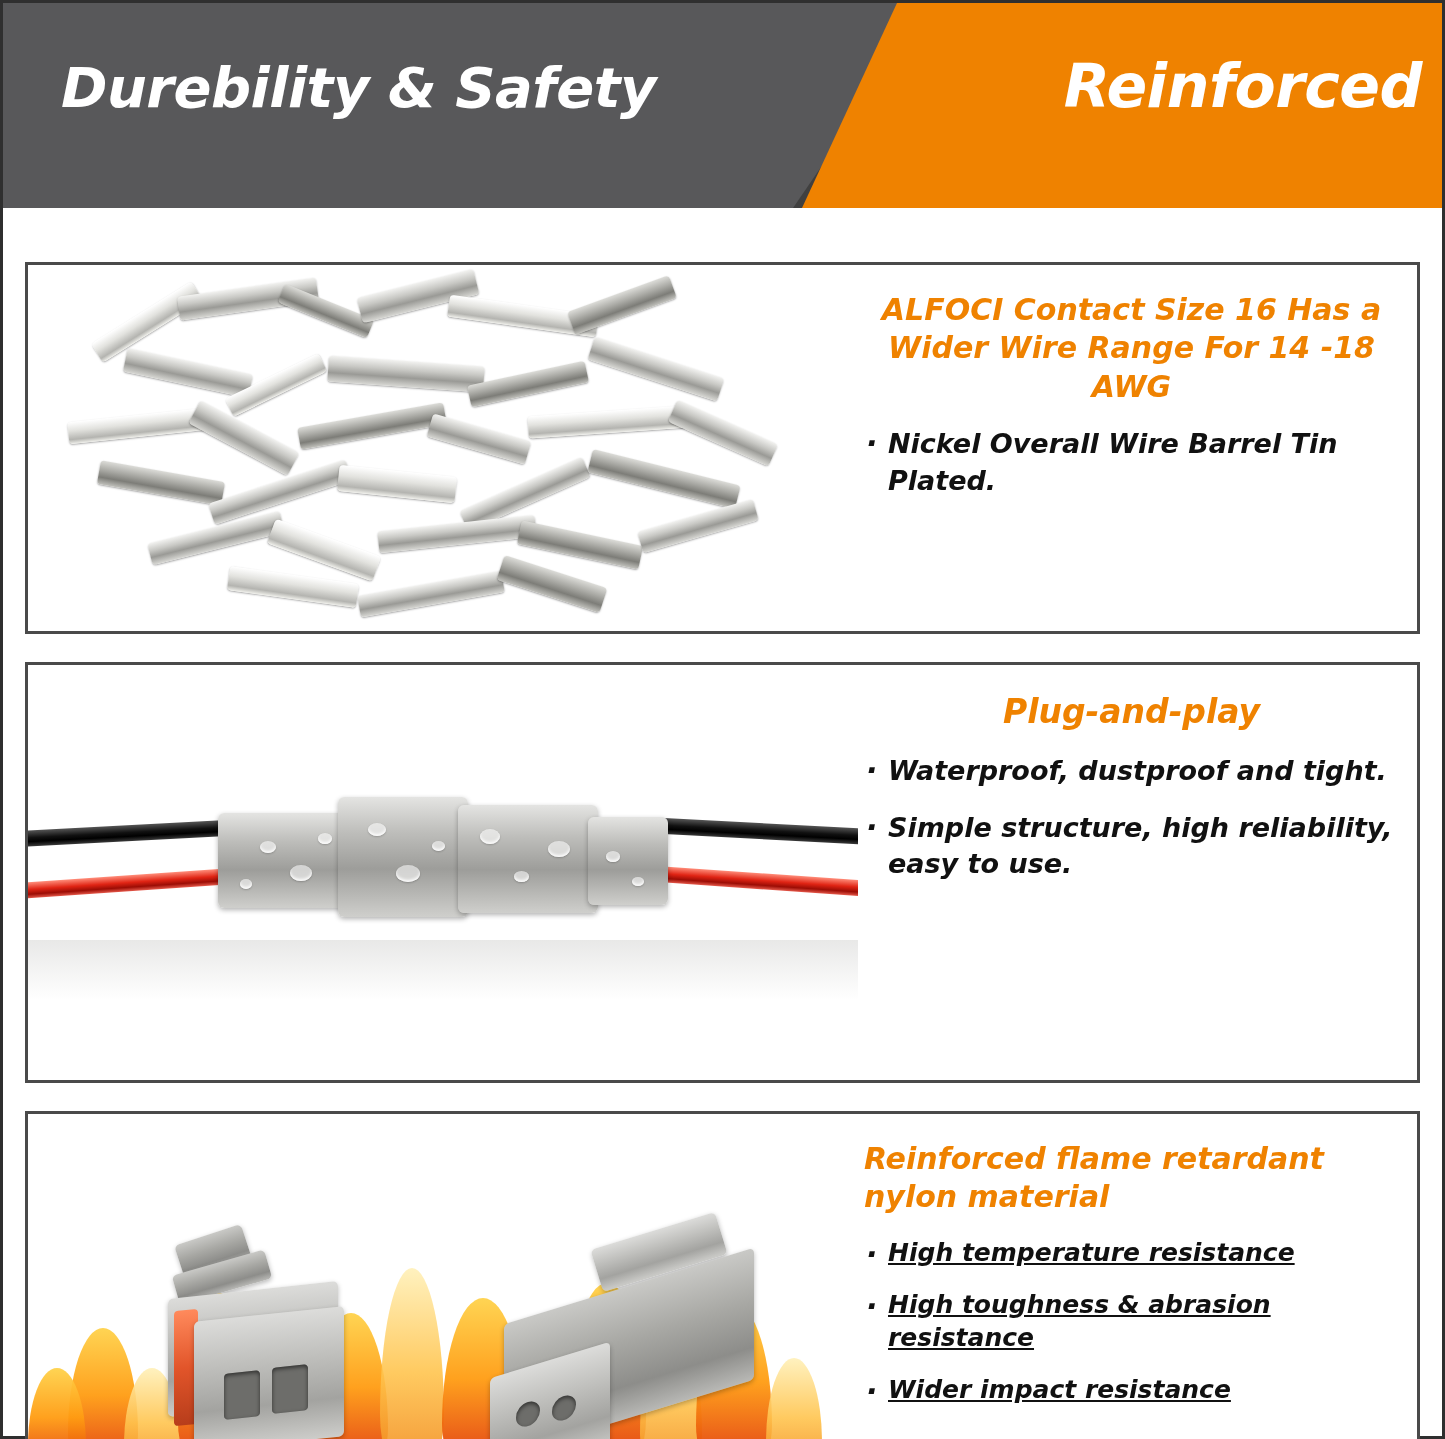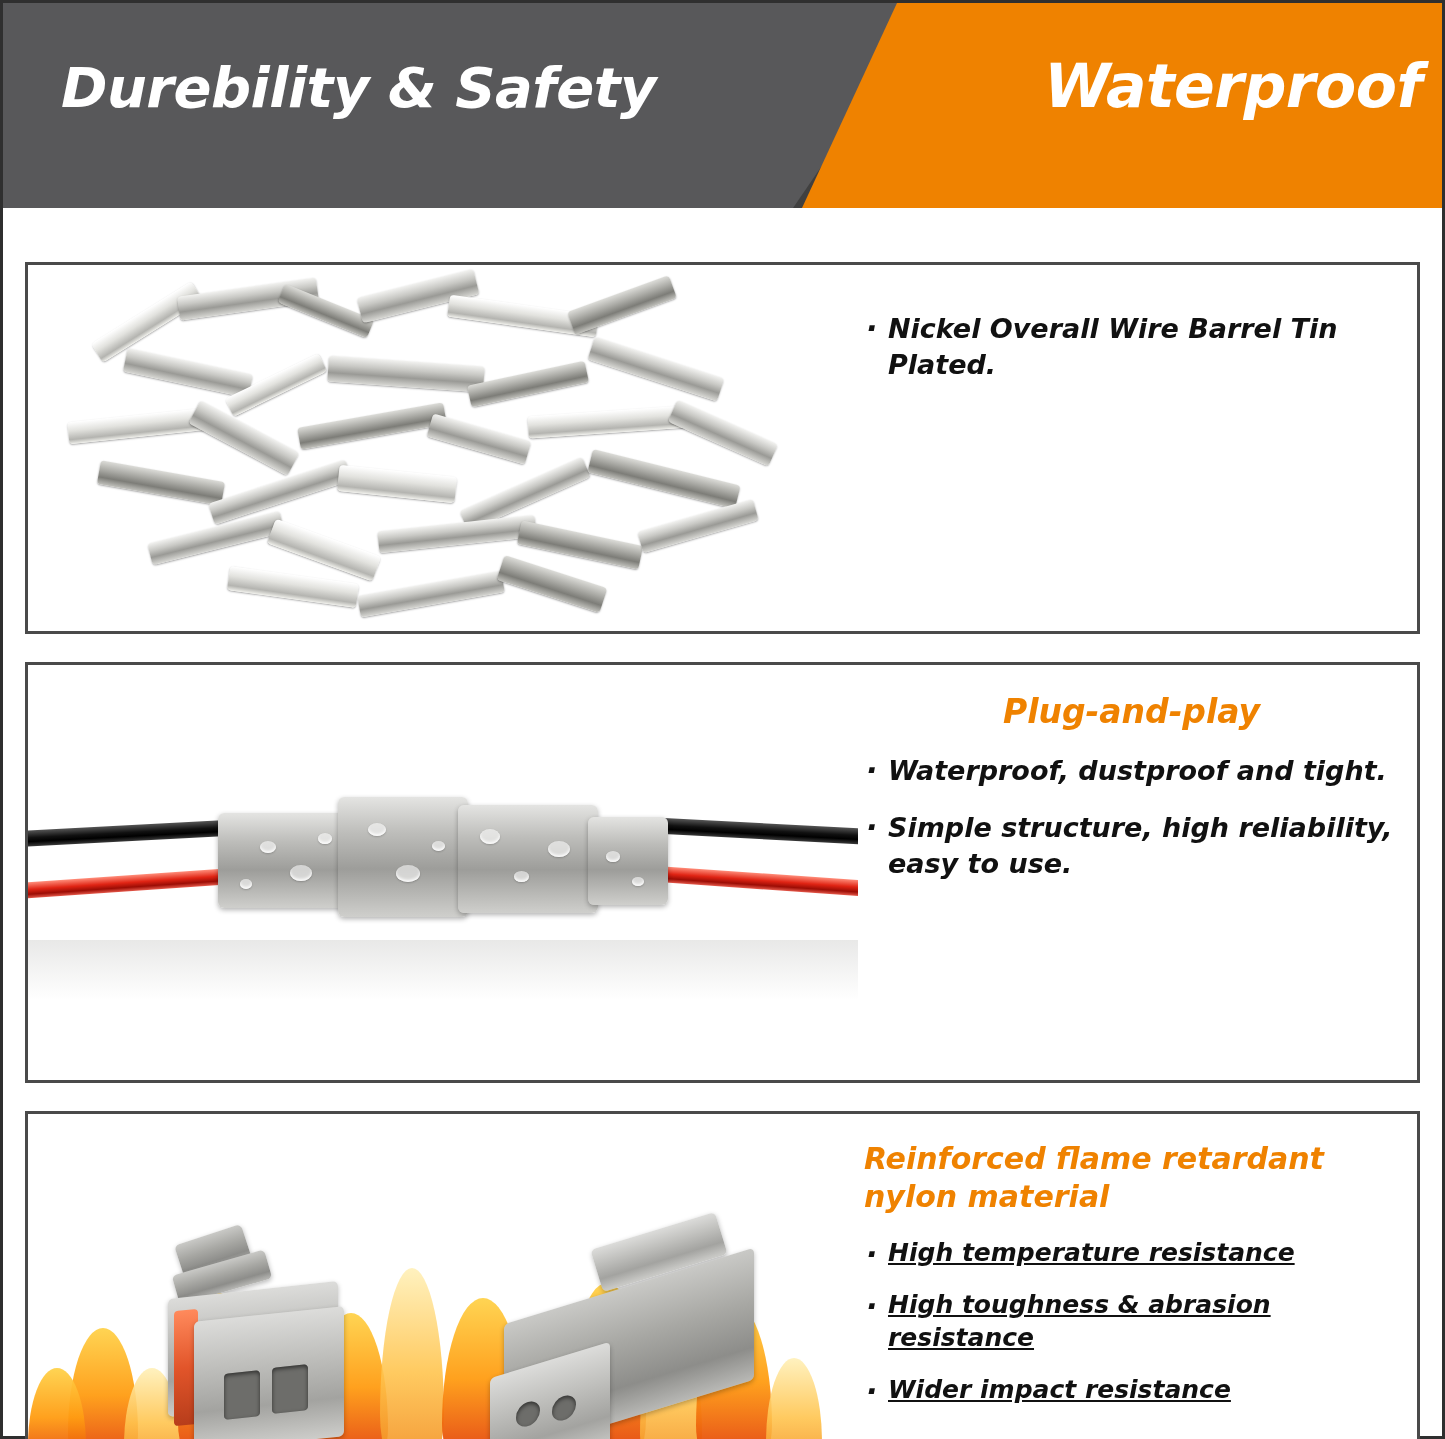--- a/index.html
+++ b/index.html
@@ -239,21 +239,21 @@
 </style>
 </head>
 <body>
 
 <div class="page">
 
   <div class="header">
     <div class="header-left"></div>
     <div class="header-right"></div>
     <div class="header-left-text">Durebility &amp; Safety</div>
-    <div class="header-right-text">Waterproof</div>
+    <div class="header-right-text">Reinforced</div>
   </div>
 
   <div class="panels">
 
     <div class="panel panel-1">
       <div class="panel-media">
         <div class="pile">
           <div class="pin light" style="left:60px;  top:46px;  width:118px; height:22px; transform:rotate(-32deg);"></div>
           <div class="pin" style="left:150px; top:22px;  width:140px; height:24px; transform:rotate(-8deg);"></div>
           <div class="pin dark" style="left:250px; top:36px;  width:96px;  height:20px; transform:rotate(22deg);"></div>
@@ -280,20 +280,21 @@
           <div class="pin light" style="left:240px; top:272px; width:112px; height:26px; transform:rotate(20deg);"></div>
           <div class="pin" style="left:350px; top:258px; width:158px; height:22px; transform:rotate(-6deg);"></div>
           <div class="pin dark" style="left:490px; top:268px; width:124px; height:24px; transform:rotate(12deg);"></div>
           <div class="pin" style="left:610px; top:250px; width:120px; height:22px; transform:rotate(-16deg);"></div>
           <div class="pin light" style="left:200px; top:310px; width:130px; height:24px; transform:rotate(8deg);"></div>
           <div class="pin" style="left:330px; top:318px; width:146px; height:22px; transform:rotate(-10deg);"></div>
           <div class="pin dark" style="left:470px; top:306px; width:108px; height:26px; transform:rotate(18deg);"></div>
         </div>
       </div>
       <div class="panel-text">
+        <p class="panel-title">ALFOCI Contact Size 16 Has a Wider Wire Range For 14 -18 AWG</p>
         <ul class="bullets">
           <li>Nickel Overall Wire Barrel Tin Plated.</li>
         </ul>
       </div>
     </div>
 
     <div class="panel panel-2">
       <div class="panel-media">
         <div class="conn-scene">
           <div class="wire black" style="left:-10px; top:160px; width:230px; height:16px; transform:rotate(-3deg);"></div>

